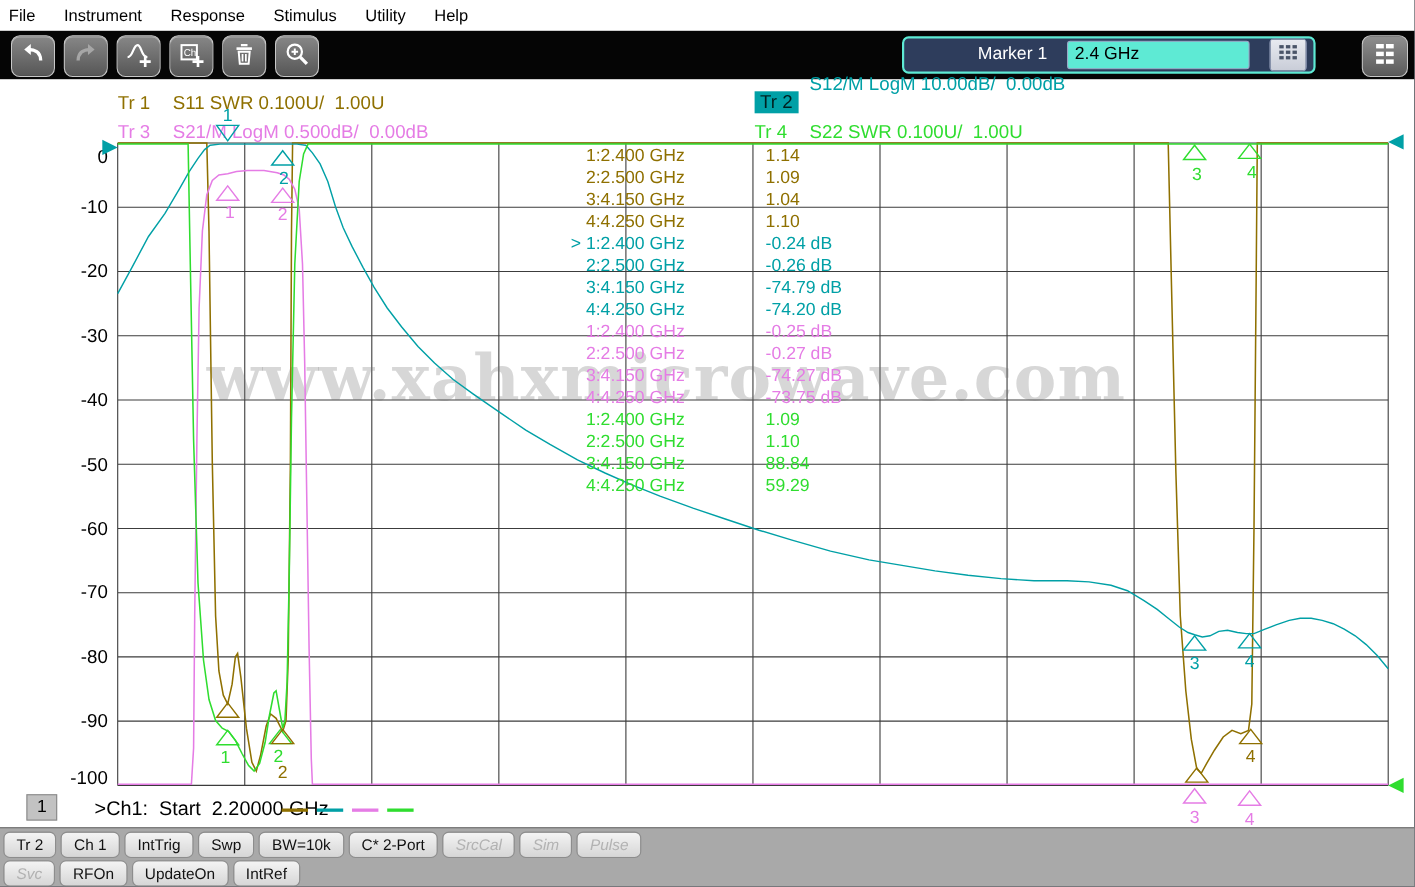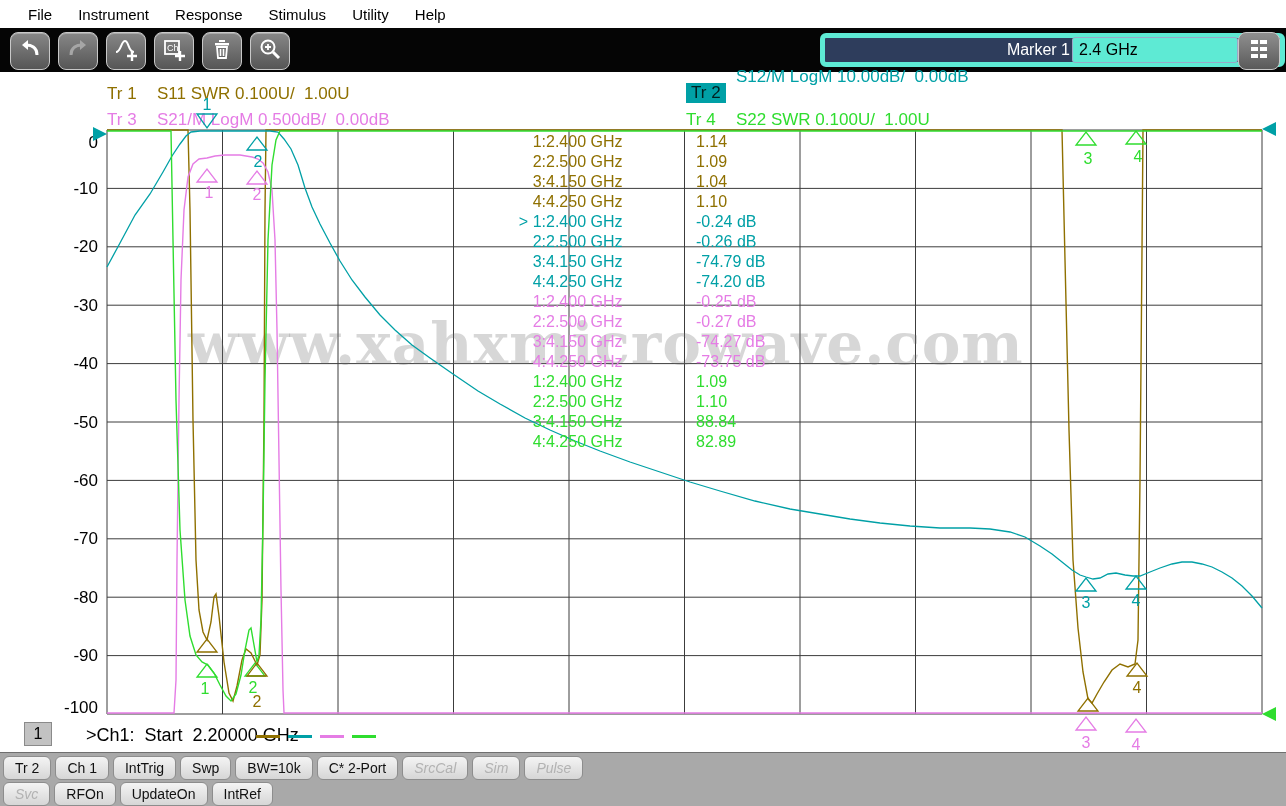--- a/index.html
+++ b/index.html
@@ -1,31 +1,31 @@
 <!DOCTYPE html>
 <html><head>
 <meta charset="utf-8">
 <style>
   html,body{margin:0;padding:0;background:#333;}
   .screen{position:relative;width:1286px;height:806px;background:#fff;
           font-family:"Liberation Sans",sans-serif;overflow:hidden;
           outline:2px solid #131c2e;margin:0 auto;}
   
   .menubar{position:absolute;top:0;left:0;width:100%;height:28px;background:#fff;
-           display:flex;align-items:center;gap:26px;padding-left:28px;box-sizing:border-box;
+           display:flex;align-items:center;gap:26px;padding-left:8px;box-sizing:border-box;
            font-size:15px;color:#000;}
   .menuitem{cursor:default;}
   
   .topbar{position:absolute;top:28px;left:0;width:100%;height:44px;background:#050505;}
   .tbtn{position:absolute;top:4px;width:38px;height:36px;border-radius:8px;
         background:linear-gradient(#878787,#565656);border:1px solid #c8c8c8;
         box-shadow:inset 0 1px 0 #aaa;display:flex;align-items:center;justify-content:center;}
-  .mpanel{position:absolute;left:820px;top:5px;width:465px;height:34px;background:#2e3d5c;
-          border:5px solid #5eead4;border-radius:6px;display:flex;align-items:center;
-          justify-content:flex-end;gap:2px;padding:0 6px;box-sizing:border-box;}
+  .mpanel{position:absolute;left:820px;top:5px;width:376px;height:34px;background:#2e3d5c;
+          border:2px solid #5eead4;border-radius:6px;display:flex;align-items:center;
+          justify-content:flex-end;gap:18px;padding:0 6px;box-sizing:border-box;}
   .mlabel{color:#fff;font-size:16px;}
   .minput{width:152px;height:24px;background:#5eead4;border:1px solid #9aa8c8;border-radius:3px;
           font-size:16px;font-family:"Liberation Sans",sans-serif;padding:0 6px;color:#000;}
   .kpbtn{width:32px;height:28px;border-radius:4px;background:linear-gradient(#e8eaf0,#c9cdd8);
          border:1px solid #8e99b5;display:flex;align-items:center;justify-content:center;}
   .gridbtn{position:absolute;left:1238px;top:4px;width:40px;height:36px;border-radius:8px;
          background:linear-gradient(#8f8f8f,#5a5a5a);border:1px solid #c8c8c8;
          display:flex;align-items:center;justify-content:center;}
   
   .ttl{position:absolute;font-size:17px;white-space:pre;}
@@ -321,21 +321,21 @@
       <span class="mv">1.10</span>
     </div>
   <div class="mrow c-tr4" style="top:413px">
       <span class="mi">3:</span>
       <span class="mf">4.150  GHz</span>
       <span class="mv">88.84</span>
     </div>
   <div class="mrow c-tr4" style="top:433px">
       <span class="mi">4:</span>
       <span class="mf">4.250  GHz</span>
-      <span class="mv">82.89</span>
+      <span class="mv">59.29</span>
     </div>
 
   <div class="chbadge">1</div>
   <div class="chinfo"><span>&gt;Ch1:</span>  <span>Start</span>  <span>2.20000 GHz</span></div>
   <span class="legdash" style="left:256px;background:#8f7000"></span>
   <span class="legdash" style="left:288px;background:#00a0a6"></span>
   <span class="legdash" style="left:320px;background:#e57ce5"></span>
   <span class="legdash" style="left:352px;background:#2fdd2f"></span>
   <div class="stopinfo"><span>Stop</span>  <span>4.50000 GHz</span></div>
 

